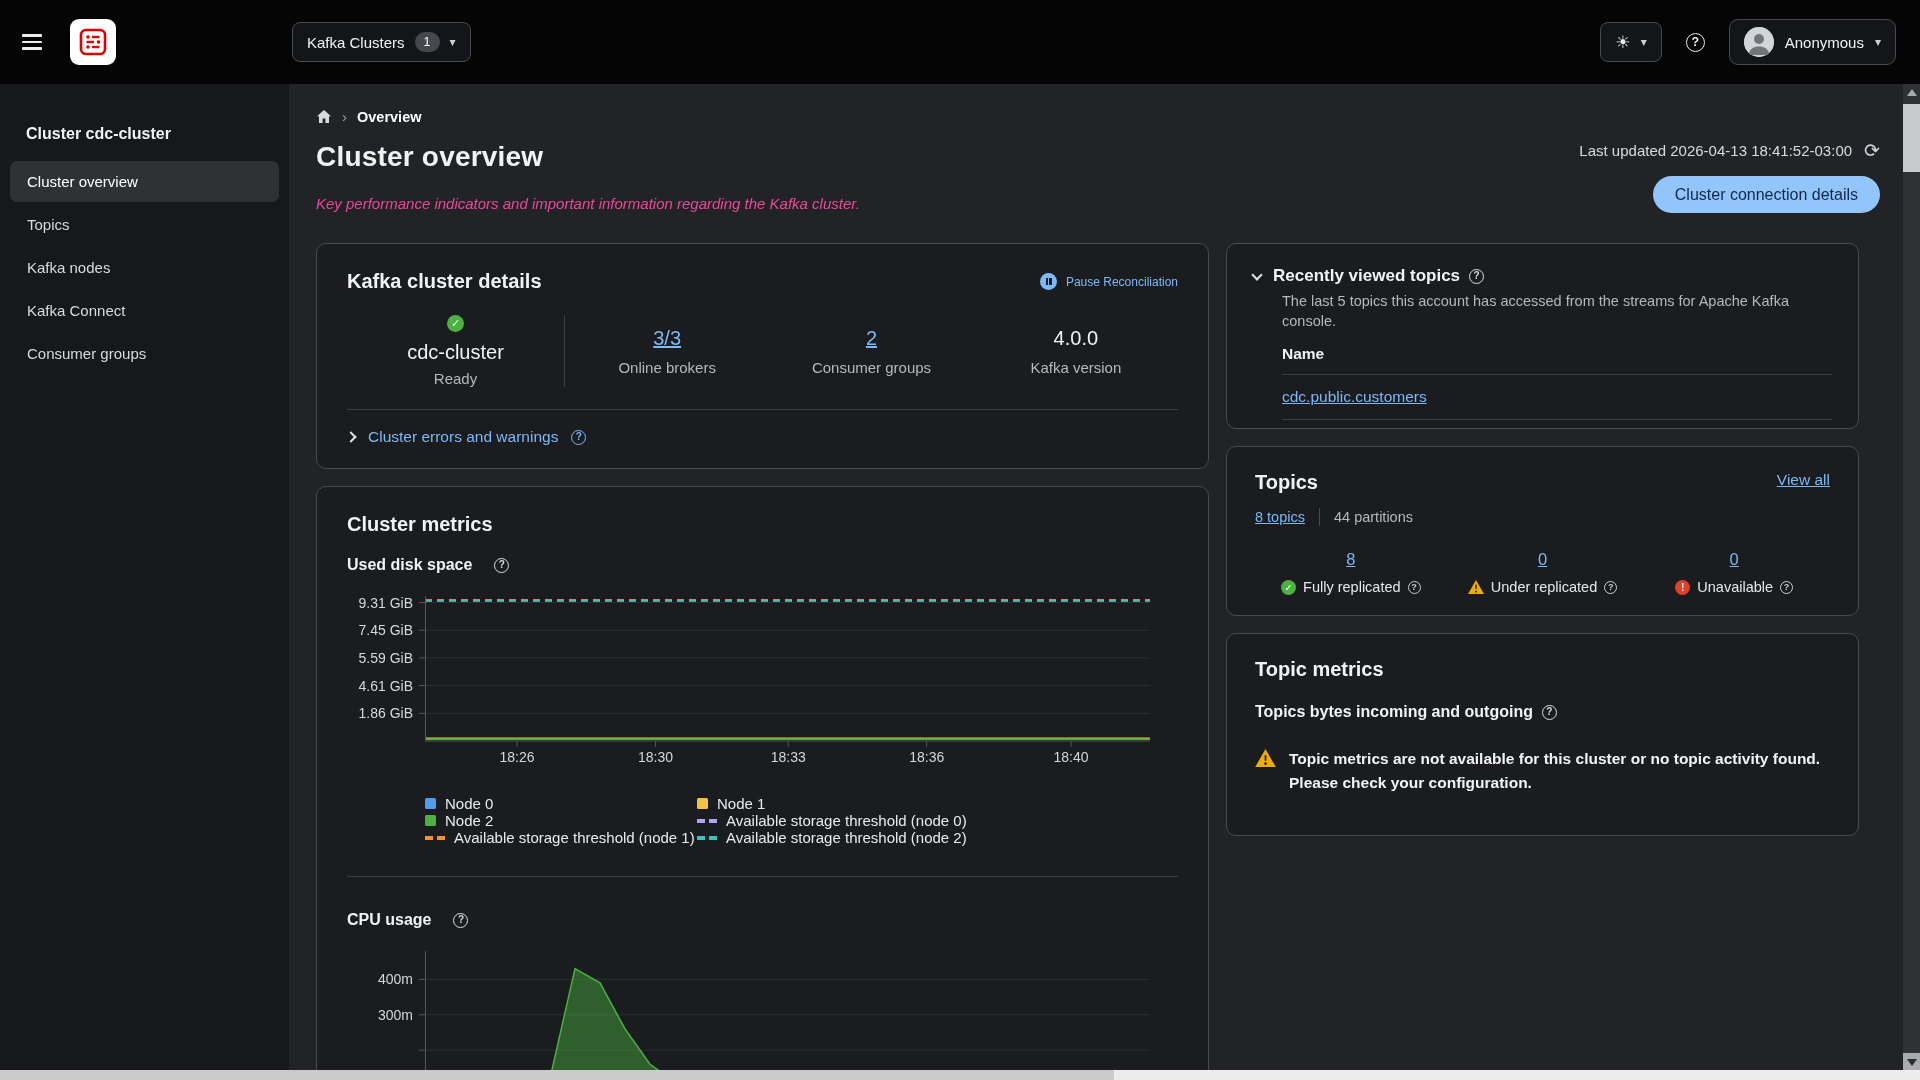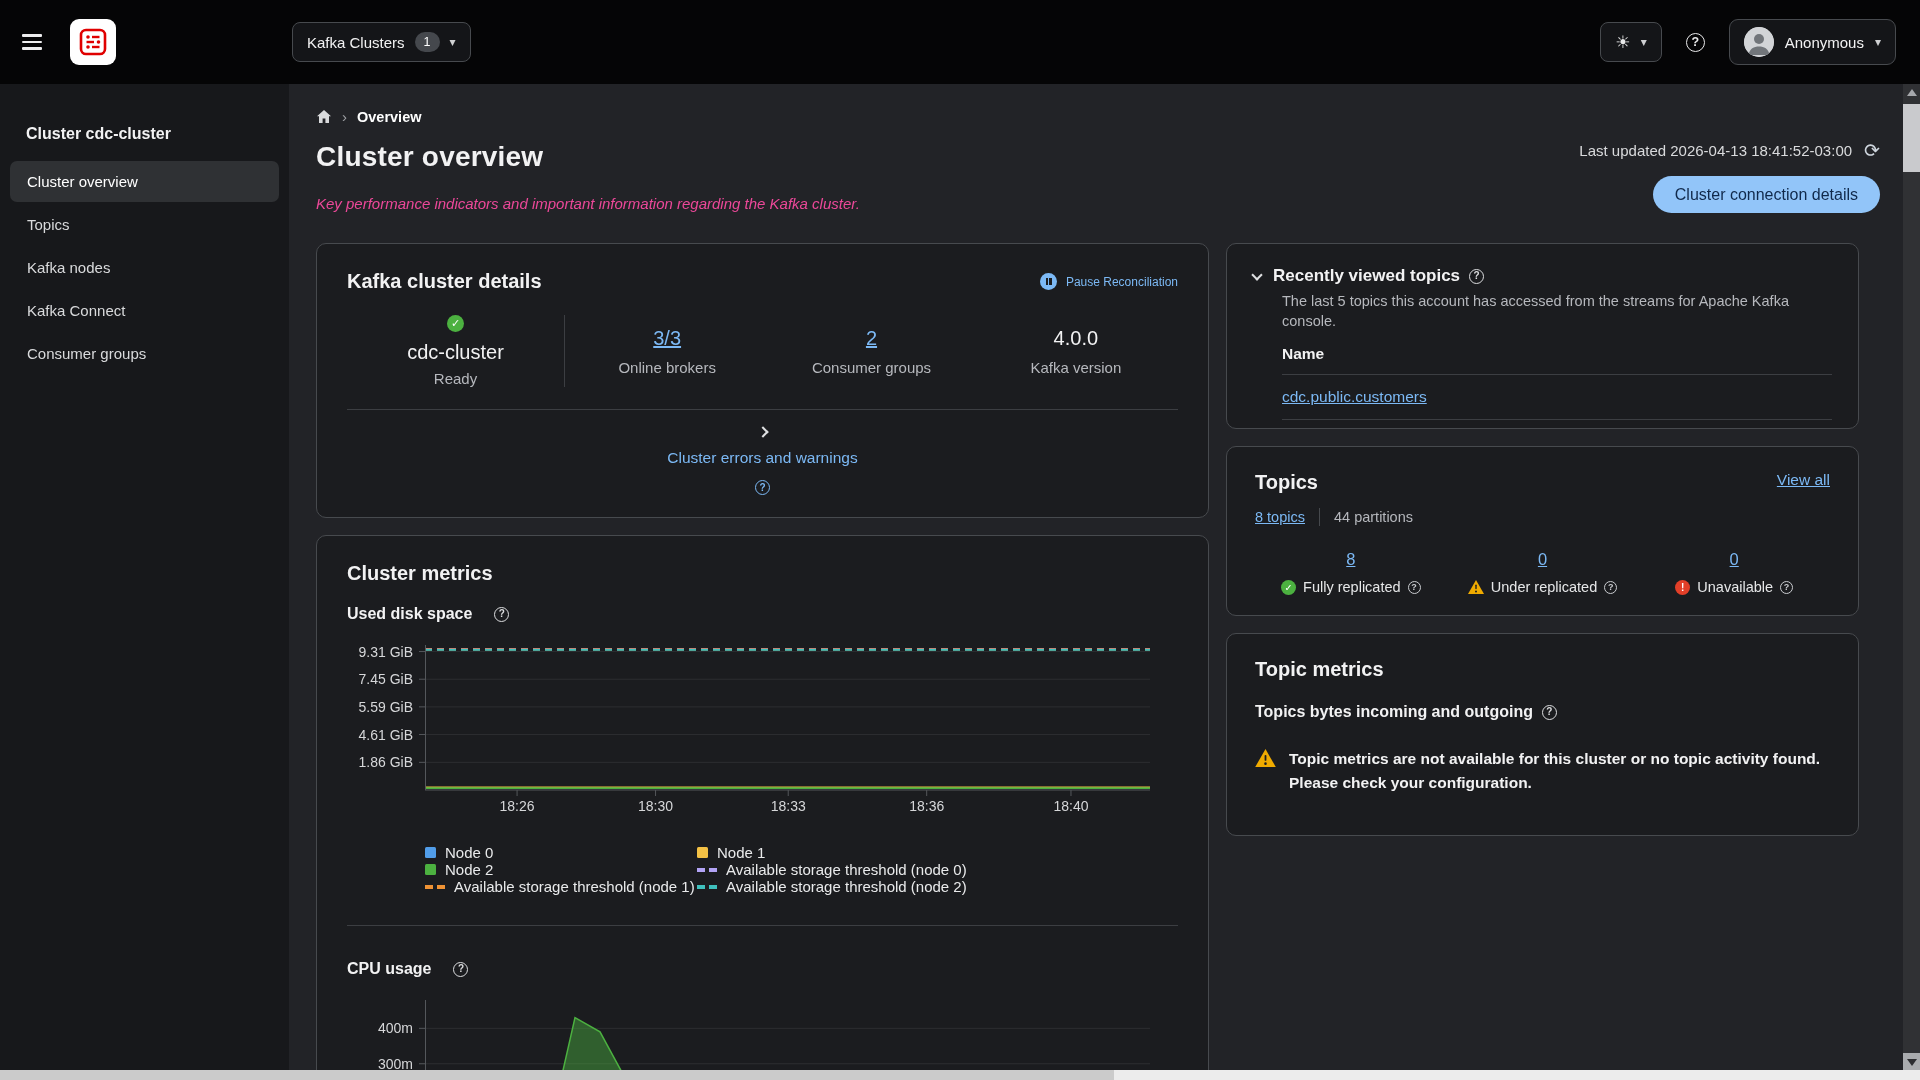--- a/index.html
+++ b/index.html
@@ -78,21 +78,21 @@
   .ic-ok::after{content:"✓";}
   .ic-ok.small{width:15px;height:15px;font-size:9.5px;}
   .ic-danger{display:inline-flex;align-items:center;justify-content:center;width:15px;height:15px;border-radius:50%;background:var(--red);color:#fff;font-size:10px;font-weight:700;}
   .ic-danger::after{content:"!";}
   .cluster-name{margin-top:9px;font-size:20px;font-weight:500;}
   .cluster-status{margin-top:6px;font-size:15px;color:var(--sec);}
   .stat-value{font-size:20px;}
   .stat-value.link{text-decoration:underline;}
   .stat-label{margin-top:9px;font-size:15px;color:var(--sec);}
   .card-div{border:none;border-top:1px solid var(--border-sub);margin-top:22px;}
-  .errors-row{margin-top:18px;display:flex;align-items:center;gap:13px;font-size:15.5px;flex-direction:column;}
+  .errors-row{margin-top:18px;display:flex;align-items:center;gap:13px;font-size:15.5px;}
   .chev{display:inline-block;width:8px;height:8px;border-right:2px solid #dfe0e2;border-bottom:2px solid #dfe0e2;flex:0 0 auto;}
   .chev.right{transform:rotate(-45deg);}
   .chev.down{transform:rotate(45deg);margin-top:-3px;}
   .errors-row .qicon{color:var(--link);}
 
   
   .card2{padding:26px 30px 30px;}
   .metric-head{display:flex;align-items:center;gap:22px;margin-top:20px;text-align:right;}
   .metric-head.cpu{margin-top:34px;}
   .metric-label{font-size:16px;font-weight:700;}

